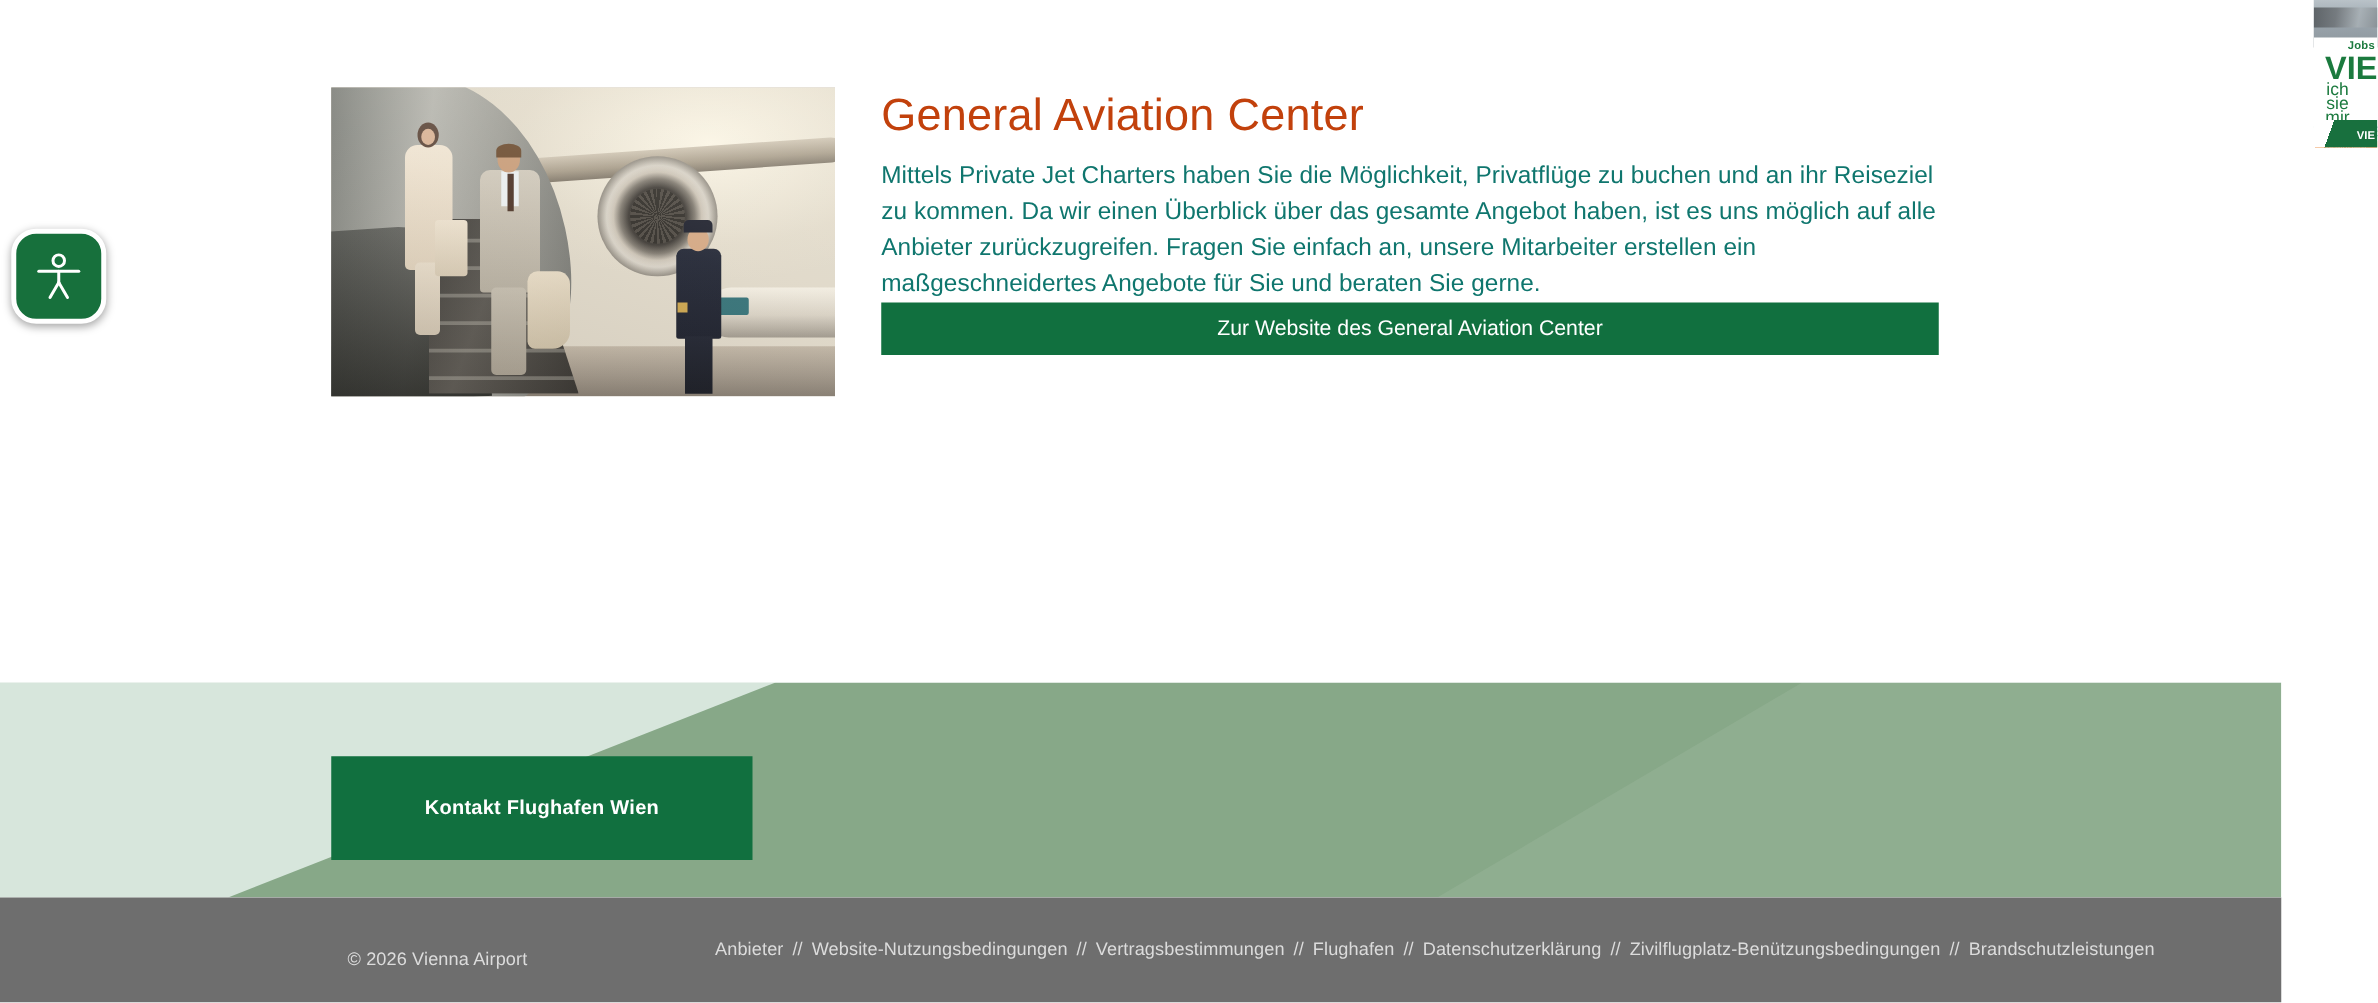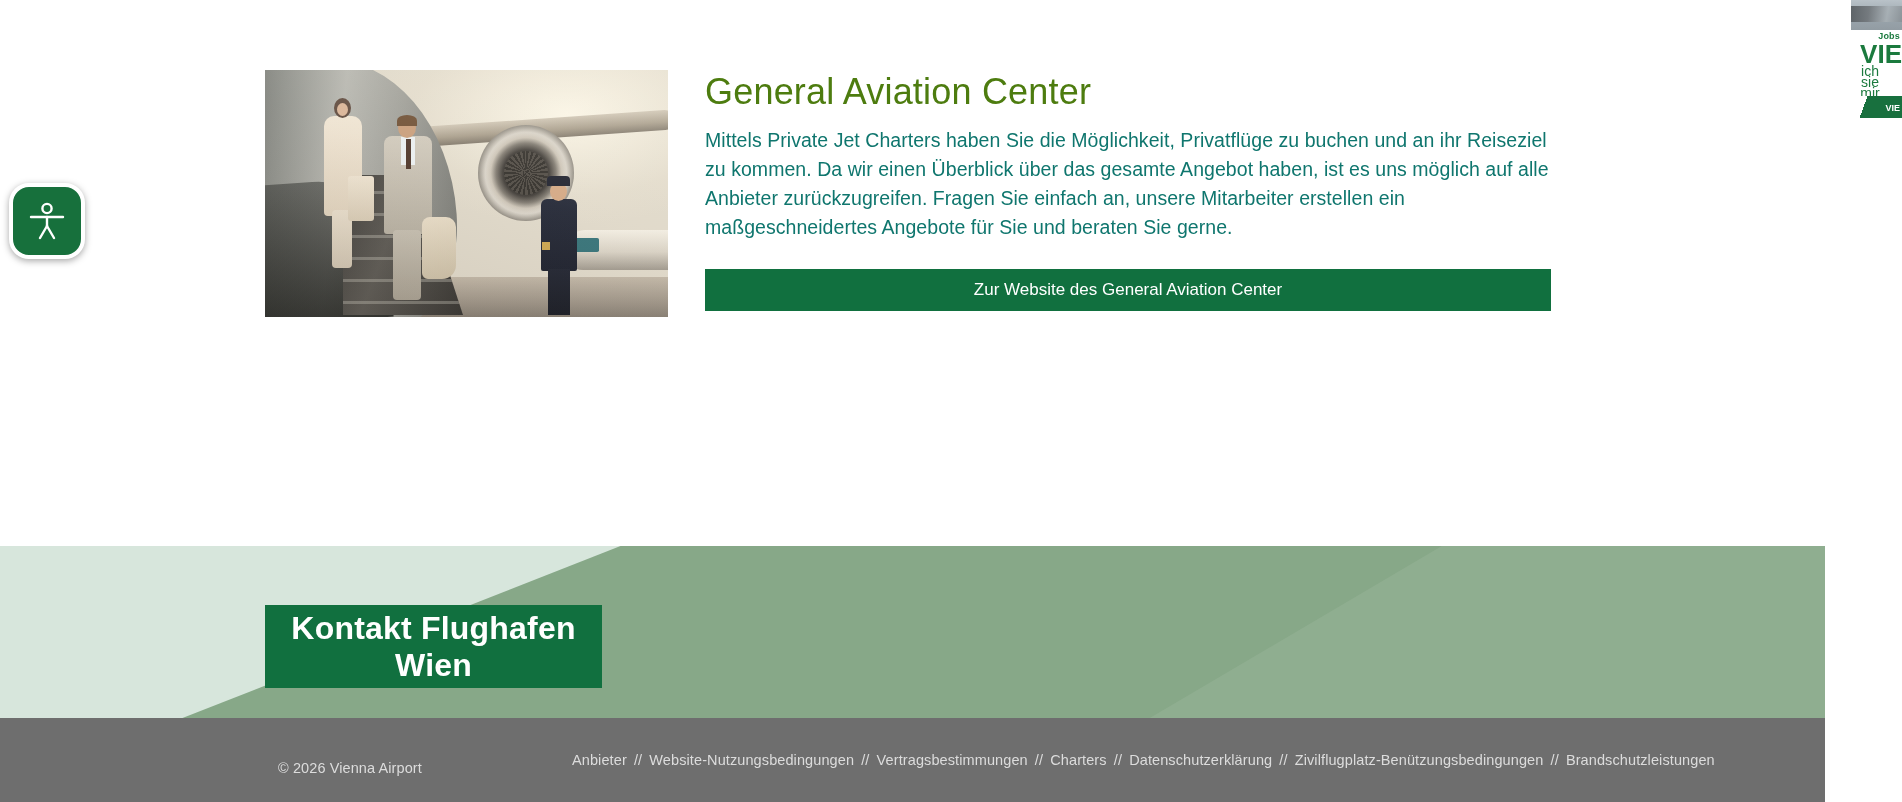--- a/index.html
+++ b/index.html
@@ -257,36 +257,35 @@
     background: linear-gradient(200deg, rgba(255,250,236,.22) 0%, rgba(255,248,230,.08) 45%, rgba(120,110,95,.12) 100%);
   }
 
   .hero-text {
     position: absolute;
     left: 440px;
     top: 0;
     width: 848px;
   }
   .hero-title {
-    color: #4d7c0f;
+    color: #c2410c;
     font-size: 36px;
     font-weight: 400;
     line-height: 44px;
     letter-spacing: .2px;
     margin-bottom: 12px;
   }
   .hero-para {
     color: #0f766e;
     font-size: 19.5px;
     line-height: 29px;
     letter-spacing: .05px;
     width: 846px;
   }
   .cta-button {
-    margin-top: 27px;
     width: 846px;
     height: 42px;
     background: #11703f;
     color: #ffffff;
     font-size: 17px;
     line-height: 42px;
     text-align: center;
     cursor: pointer;
     border: none;
     display: block;
@@ -318,21 +317,21 @@
     clip-path: polygon(79% 0, 100% 0, 100% 100%, 63% 100%);
   }
   .contact-button {
     position: absolute;
     left: 265px;
     top: 59px;
     width: 337px;
     height: 83px;
     background: #11703f;
     color: #ffffff;
-    font-size: 32px;
+    font-size: 16px;
     font-weight: 700;
     display: flex;
     align-items: center;
     justify-content: center;
     letter-spacing: .2px;
     cursor: pointer;
     border: none;
     font-family: "Liberation Sans", sans-serif;
   }
 
@@ -441,21 +440,21 @@
 
   <div class="footer-band">
     <div class="band-diag"></div>
     <div class="band-diag2"></div>
     <button class="contact-button">Kontakt Flughafen Wien</button>
   </div>
 
   <div class="footer-bar">
     <div class="copyright">© 2026 Vienna Airport</div>
   </div>
-  <div class="footer-links"><a>Anbieter</a><span class="sep"> // </span><a>Website-Nutzungsbedingungen</a><span class="sep"> // </span><a>Vertragsbestimmungen</a><span class="sep"> // </span><a>Charters</a><span class="sep"> // </span><a>Datenschutzerklärung</a><span class="sep"> // </span><a>Zivilflugplatz-Benützungsbedingungen</a><span class="sep"> // </span><a>Brandschutzleistungen</a></div>
+  <div class="footer-links"><a>Anbieter</a><span class="sep"> // </span><a>Website-Nutzungsbedingungen</a><span class="sep"> // </span><a>Vertragsbestimmungen</a><span class="sep"> // </span><a>Flughafen</a><span class="sep"> // </span><a>Datenschutzerklärung</a><span class="sep"> // </span><a>Zivilflugplatz-Benützungsbedingungen</a><span class="sep"> // </span><a>Brandschutzleistungen</a></div>
 
   <div class="a11y-fab">
     <span>
       <svg width="42" height="42" viewBox="0 0 42 42" aria-hidden="true">
         <circle cx="21" cy="8.5" r="4.6" fill="none" stroke="#ffffff" stroke-width="2.4"></circle>
         <path d="M5 17 H37" fill="none" stroke="#ffffff" stroke-width="2.4" stroke-linecap="round"></path>
         <path d="M21 17 V26" fill="none" stroke="#ffffff" stroke-width="2.4" stroke-linecap="round"></path>
         <path d="M21 26 L14 38" fill="none" stroke="#ffffff" stroke-width="2.4" stroke-linecap="round"></path>
         <path d="M21 26 L28 38" fill="none" stroke="#ffffff" stroke-width="2.4" stroke-linecap="round"></path>
       </svg>

